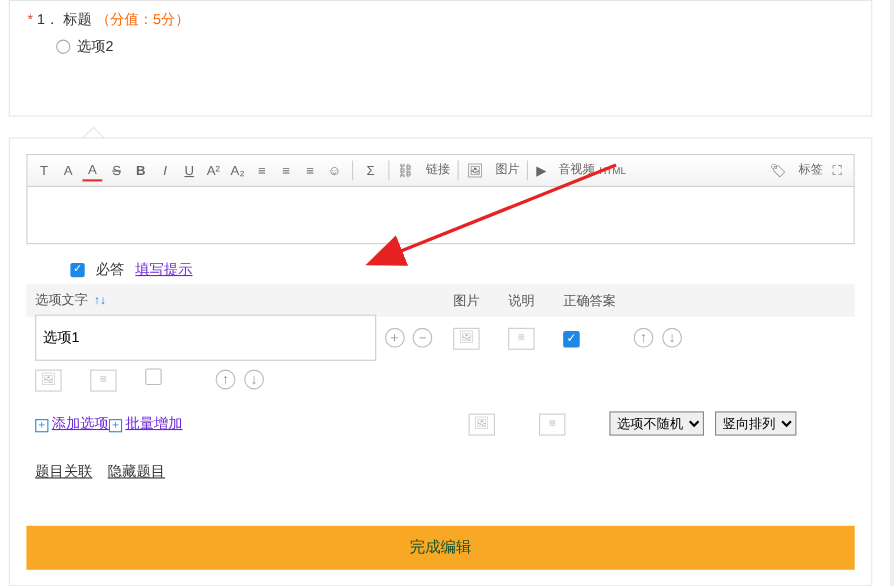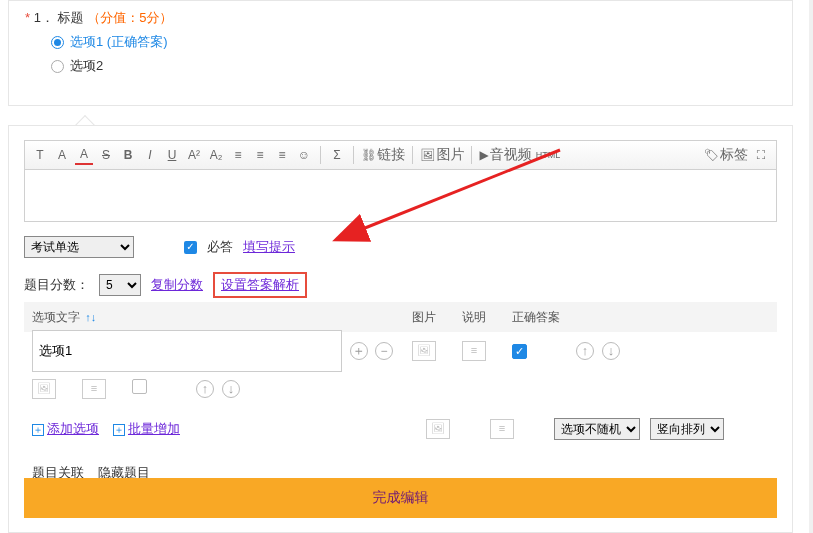--- a/index.html
+++ b/index.html
@@ -12,21 +12,21 @@
   .radio.sel{border-color:#1e88e5;display:flex;align-items:center;justify-content:center}
   .radio.sel::after{content:"";width:7px;height:7px;background:#1e88e5;border-radius:50%}
   .blue{color:#1e88e5}
 
   .notch{position:absolute;left:78px;top:118px;width:14px;height:14px;background:#fff;border-left:1px solid #e6e6e6;border-top:1px solid #e6e6e6;transform:rotate(45deg)}
   .panel{position:absolute;left:8px;top:125px;right:20px;bottom:0;border:1px solid #e6e6e6;padding:14px 15px}
 
   .tb{border:1px solid #d0d0d0;background:linear-gradient(#fff,#f2f2f2);height:30px;display:flex;align-items:center;padding:0 6px;gap:4px;font-size:12px;color:#666}
   .tb .btn{min-width:18px;height:20px;display:inline-flex;align-items:center;justify-content:center;cursor:pointer}
   .tb .sep{width:1px;height:18px;background:#ccc;margin:0 3px}
-  .tb .txt{font-size:14px;color:#666;margin-left:1px}
+  .tb .txt{font-size:11px;color:#666;margin-left:11px}
   .tb .right{margin-left:auto;display:flex;align-items:center;gap:4px}
   .editor{border:1px solid #d0d0d0;border-top:none;height:52px;background:#fff}
 
   .row{display:flex;align-items:center;gap:10px;margin-top:14px}
   select{border:1px solid #888;font:12px Arial;padding:2px 2px}
   .cb{width:13px;height:13px;background:#1e88e5;color:#fff;font-size:10px;display:inline-flex;align-items:center;justify-content:center;border-radius:2px}
   .link{color:#6d28d9;text-decoration:underline;cursor:pointer}
   .redbox{border:2px solid #e74c3c;padding:2px 6px}
 
   .thead{background:#f4f4f4;height:30px;display:flex;align-items:center;padding:0 8px;margin-top:4px;font-size:12px;color:#555}
@@ -38,41 +38,37 @@
   .circ{width:18px;height:18px;border:1px solid #bbb;border-radius:50%;color:#999;display:inline-flex;align-items:center;justify-content:center;font-size:13px;margin-left:4px;cursor:pointer}
   .pic,.doc{width:24px;height:20px;border:1px solid #ccc;color:#bbb;display:inline-flex;align-items:center;justify-content:center;font-size:11px}
   .chk{width:15px;height:15px;border:1px solid #bbb;border-radius:2px;display:inline-block}
   .chk.on{background:#1e88e5;border-color:#1e88e5;color:#fff;font-size:11px;text-align:center;line-height:13px}
   .arrows{display:flex;gap:4px}
 
   .addrow{display:flex;align-items:center;padding:10px 8px;gap:14px}
   .plusbox{width:12px;height:12px;border:1px solid #1e88e5;color:#1e88e5;font-size:10px;display:inline-flex;align-items:center;justify-content:center;margin-right:3px}
 
   .footlinks{margin:14px 8px 0;display:flex;gap:14px}
-  .done{position:absolute;left:15px;right:15px;bottom:14px;height:40px;background:#f9a825;color:#701a75;display:flex;align-items:center;justify-content:center;font-size:14px;cursor:pointer}
+  .done{position:absolute;left:15px;right:15px;bottom:14px;height:40px;background:#f9a825;color:#14532d;display:flex;align-items:center;justify-content:center;font-size:14px;cursor:pointer}
 
   
   .arrow-svg{position:absolute;left:330px;top:130px;width:250px;height:130px;pointer-events:none}
   
   
   .edge{position:absolute;right:0;top:0;bottom:0;width:4px;background:#f0f0f0}
 </style>
 </head>
 <body>
 
 <div class="card">
   <div>
     <span class="star">*</span>
     <span class="qnum">1．</span>
     <span>标题</span>
     <span class="qtitle">（分值：5分）</span>
-  </div>
-  <div class="opt">
-    <span class="radio sel"></span>
-    <span class="blue">选项1 (正确答案)</span>
   </div>
   <div class="opt">
     <span class="radio"></span>
     <span>选项2</span>
   </div>
 </div>
 
 <div class="notch"></div>
 
 <div class="panel">
@@ -113,37 +109,26 @@
       <span class="btn">
           <span>🏷</span>
           <span class="txt">标签</span>
         </span>
       <span class="btn">⛶</span>
     </span>
   </div>
   <div class="editor"></div>
 
   <div class="row">
-    <select style="width:110px">
-      <option>考试单选</option>
-    </select>
     <span style="width:30px"></span>
     <span class="cb">✓</span>
     <span>必答</span>
     <span class="link">填写提示</span>
   </div>
 
-  <div class="row">
-    <span>题目分数：</span>
-    <select style="width:42px"><option>5</option></select>
-    <span class="link">复制分数</span>
-    <span class="redbox">
-      <span class="link">设置答案解析</span>
-    </span>
-  </div>
 
   <div class="thead">
     <div class="c-opt"><span>选项文字</span> <span class="sort">↑↓</span></div>
     <div class="c-img">图片</div>
     <div class="c-desc">说明</div>
     <div class="c-cor">正确答案</div>
   </div>
 
   <div class="trow">
     <div class="c-opt">
@@ -164,21 +149,21 @@
     <div class="c-img"><span class="pic">🖼</span></div>
     <div class="c-desc"><span class="doc">≡</span></div>
     <div class="c-cor"><span class="chk"></span></div>
     <div class="c-mv arrows">
       <span class="circ">↑</span>
       <span class="circ">↓</span>
     </div>
   </div>
 
   <div class="addrow">
-    <div class="c-opt" style="display:flex;gap:14px">
+    <div class="c-opt" style="display:flex;">
       <span><span class="plusbox">＋</span><span class="link">添加选项</span></span>
       <span><span class="plusbox">＋</span><span class="link">批量增加</span></span>
     </div>
     <div class="c-img"><span class="pic">🖼</span></div>
     <div class="c-desc"><span class="doc">≡</span></div>
     <div style="flex:1;display:flex;gap:10px">
       <select><option>选项不随机</option></select>
       <select><option>竖向排列</option></select>
     </div>
   </div>

